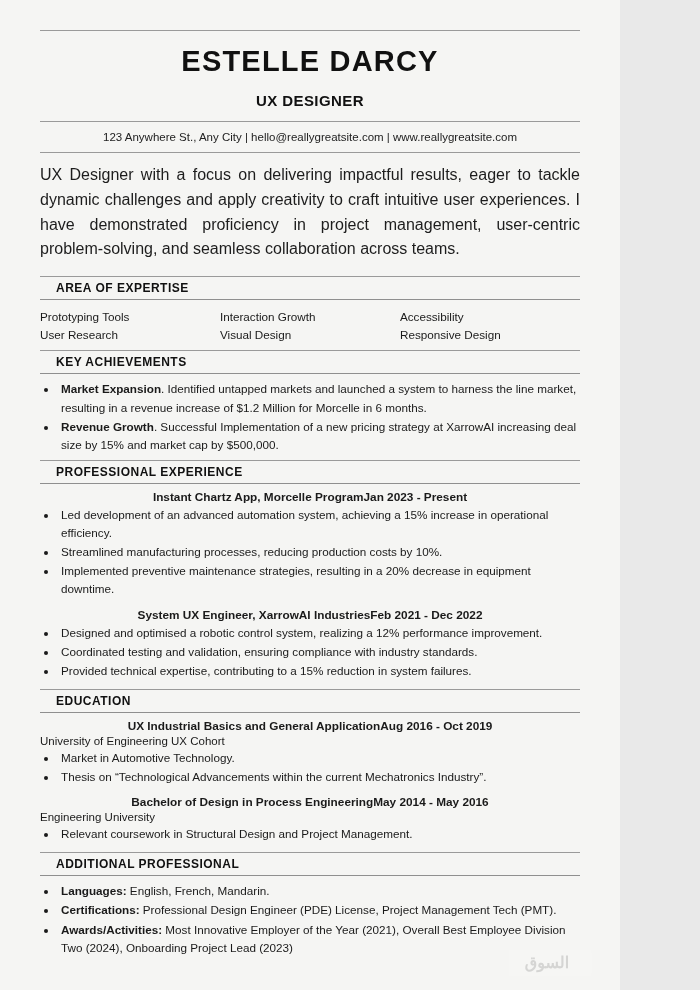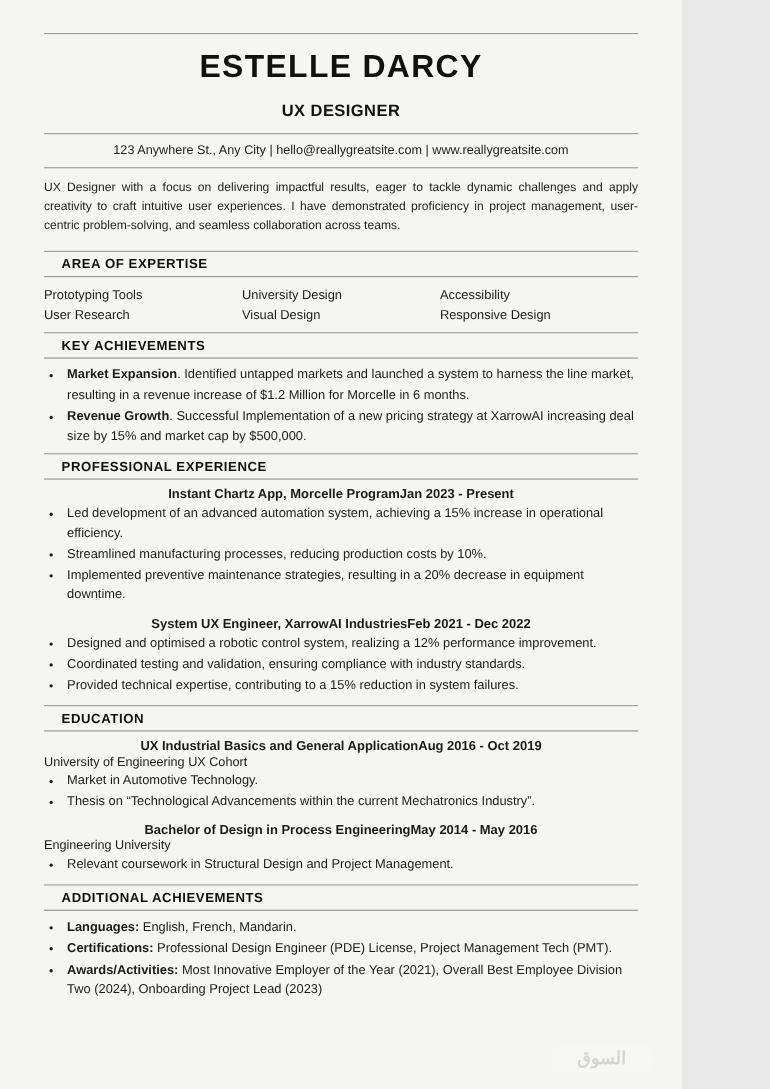--- a/index.html
+++ b/index.html
@@ -44,21 +44,21 @@
     border-top: 1px solid #9a9a9a;
     margin: 0;
   }
   .contact {
     text-align: center;
     font-size: 11.5px;
     padding: 9px 0 9px 0;
     color: #222;
   }
   .summary {
-    font-size: 11px;
+    font-size: 16px;
     line-height: 1.55;
     text-align: justify;
     padding: 10px 0 8px 0;
     color: #1d1d1d;
   }
   .section {
     margin-top: 6px;
   }
   .section-title {
     font-size: 12px;
@@ -150,21 +150,21 @@
   <div class="section">
     <hr class="rule">
     <div class="section-title">AREA OF EXPERTISE</div>
     <hr class="section-title-rule">
     <div class="expertise-grid">
       <div class="expertise-col">
         <div>Prototyping Tools</div>
         <div>User Research</div>
       </div>
       <div class="expertise-col">
-        <div>University Design</div>
+        <div>Interaction Growth</div>
         <div>Visual Design</div>
       </div>
       <div class="expertise-col">
         <div>Accessibility</div>
         <div>Responsive Design</div>
       </div>
     </div>
   </div>
 
   <div class="section">
@@ -231,21 +231,21 @@
       </div>
       <div class="edu-sub">Engineering University</div>
       <ul class="bullets">
         <li>Relevant coursework in Structural Design and Project Management.</li>
       </ul>
     </div>
   </div>
 
   <div class="section">
     <hr class="rule">
-    <div class="section-title">ADDITIONAL ACHIEVEMENTS</div>
+    <div class="section-title">ADDITIONAL PROFESSIONAL</div>
     <hr class="section-title-rule">
     <ul class="bullets">
       <li><b>Languages:</b><span> English, French, Mandarin.</span></li>
       <li><b>Certifications:</b><span> Professional Design Engineer (PDE) License, Project Management Tech (PMT).</span></li>
       <li><b>Awards/Activities:</b><span> Most Innovative Employer of the Year (2021), Overall Best Employee Division Two (2024), Onboarding Project Lead (2023)</span></li>
     </ul>
   </div>
 
   <div class="watermark">السوق</div>
 </div>

